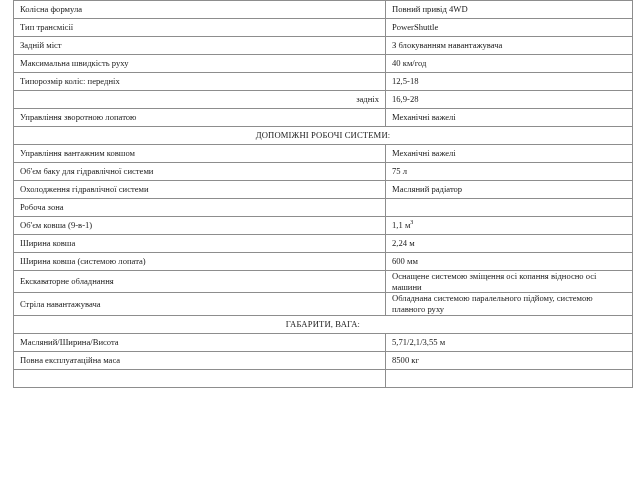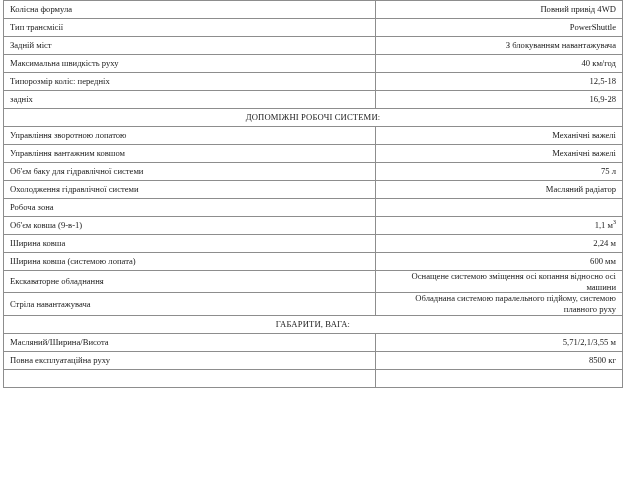--- a/index.html
+++ b/index.html
@@ -9,21 +9,21 @@
   }
   body {
     width: 640px;
     height: 480px;
     font-family: "Liberation Serif", "DejaVu Serif", serif;
     color: #1a1a1a;
     overflow: hidden;
   }
   #spec-table-wrap {
     position: absolute;
-    left: 3px;
+    left: 13px;
     top: 0px;
     width: 568px;
   }
   table.spec {
     border-collapse: collapse;
     width: 620px;
     table-layout: fixed;
   }
   table.spec td {
     border: 1px solid #8d8d8d;
@@ -33,25 +33,25 @@
     vertical-align: middle;
     height: 18px;
     box-sizing: border-box;
   }
   td.label {
     width: 372px;
     text-align: left;
   }
   td.value {
     width: 247px;
-    text-align: right;
+    text-align: left;
     margin-left: 9px;
   }
   td.indent {
-    text-align: left;
+    text-align: right;
     padding-left: 6px;
   }
   td.section {
     text-align: center;
     letter-spacing: 0.15px;
     height: 19px;
   }
   td.tall {
     height: 34px;
   }
@@ -91,25 +91,25 @@
         </tr>
         <tr>
           <td class="label">Типорозмір коліс:  передніх</td>
           <td class="value">12,5-18</td>
         </tr>
         <tr>
           <td class="label indent">задніх</td>
           <td class="value">16,9-28</td>
         </tr>
         <tr>
-          <td class="section" colspan="2">ДОПОМІЖНІ РОБОЧІ СИСТЕМИ:</td>
+          <td class="label">Управління зворотною лопатою</td>
+          <td class="value">Механічні важелі</td>
         </tr>
         <tr>
-          <td class="label">Управління зворотною лопатою</td>
-          <td class="value">Механічні важелі</td>
+          <td class="section" colspan="2">ДОПОМІЖНІ РОБОЧІ СИСТЕМИ:</td>
         </tr>
         <tr>
           <td class="label">Управління вантажним ковшом</td>
           <td class="value">Механічні важелі</td>
         </tr>
         <tr>
           <td class="label">Об'єм баку для гідравлічної системи</td>
           <td class="value">75 л</td>
         </tr>
         <tr>
@@ -141,21 +141,21 @@
           <td class="value xtall">Обладнана системою паралельного підйому, системою плавного руху</td>
         </tr>
         <tr>
           <td class="section" colspan="2">ГАБАРИТИ, ВАГА:</td>
         </tr>
         <tr>
           <td class="label">Масляний/Ширина/Висота</td>
           <td class="value">5,71/2,1/3,55 м</td>
         </tr>
         <tr>
-          <td class="label">Повна експлуатаційна руху</td>
+          <td class="label">Повна експлуатаційна маса</td>
           <td class="value">8500 кг</td>
         </tr>
         <tr>
           <td class="label blank"></td>
           <td class="value blank"></td>
         </tr>
       </tbody>
   </table>
 </div>
 

